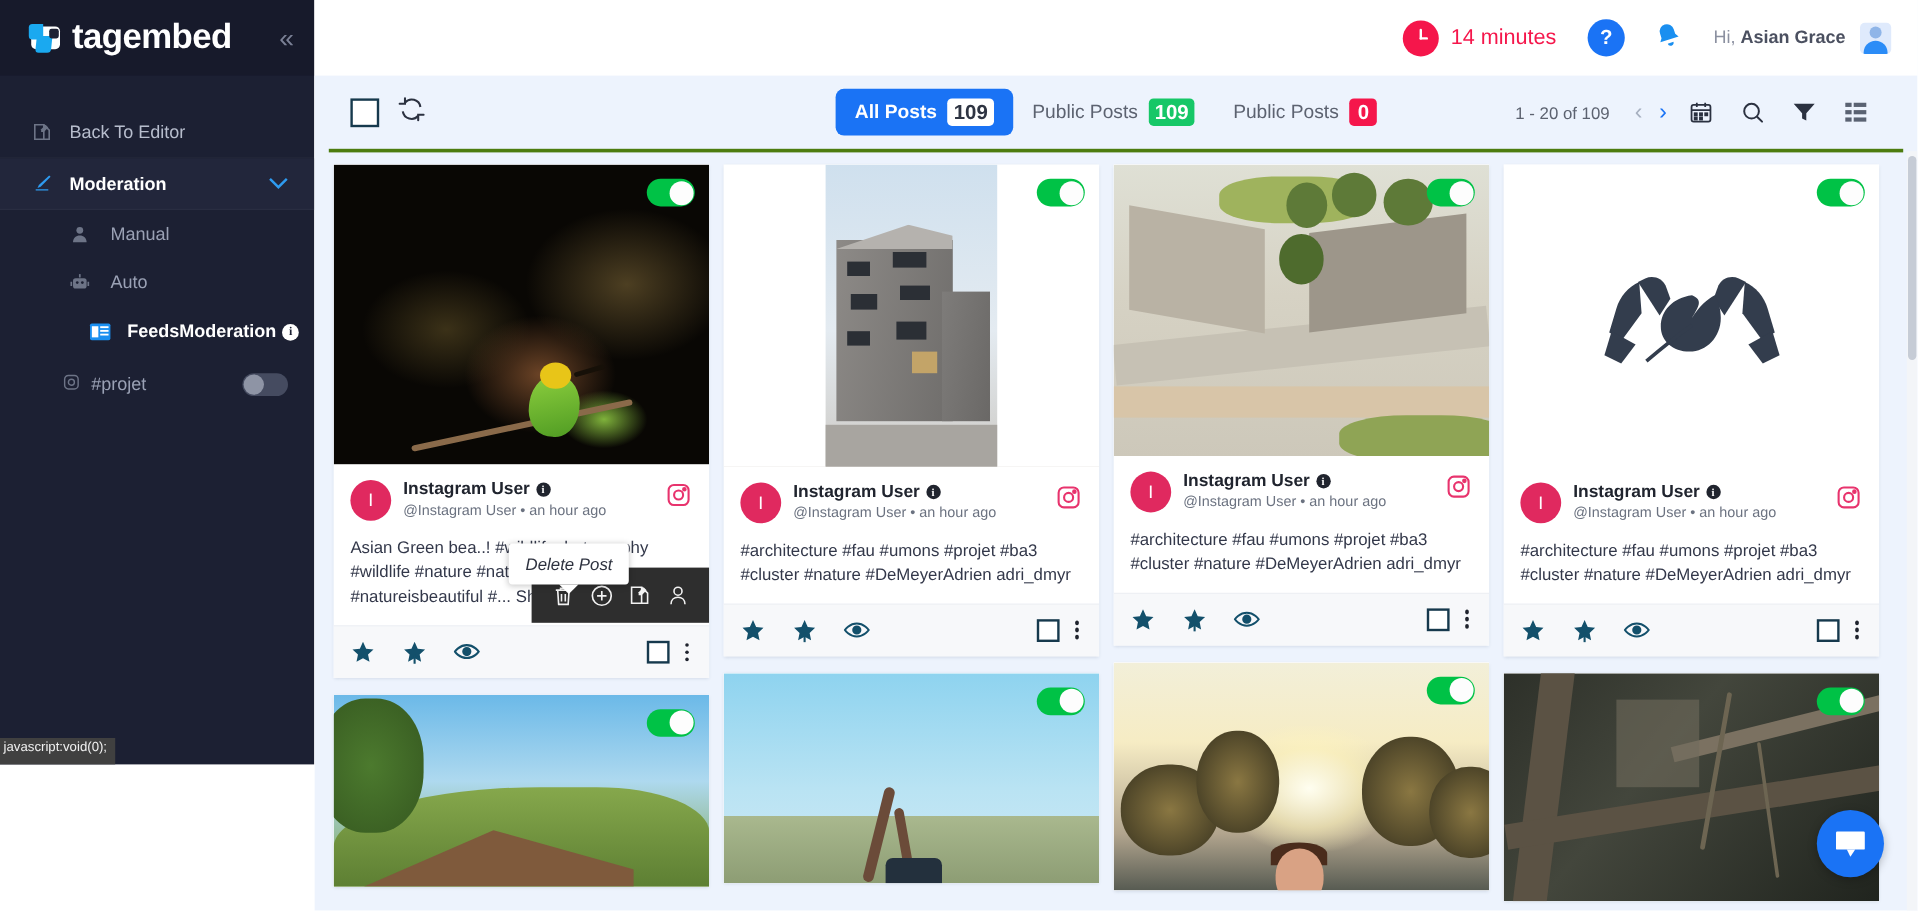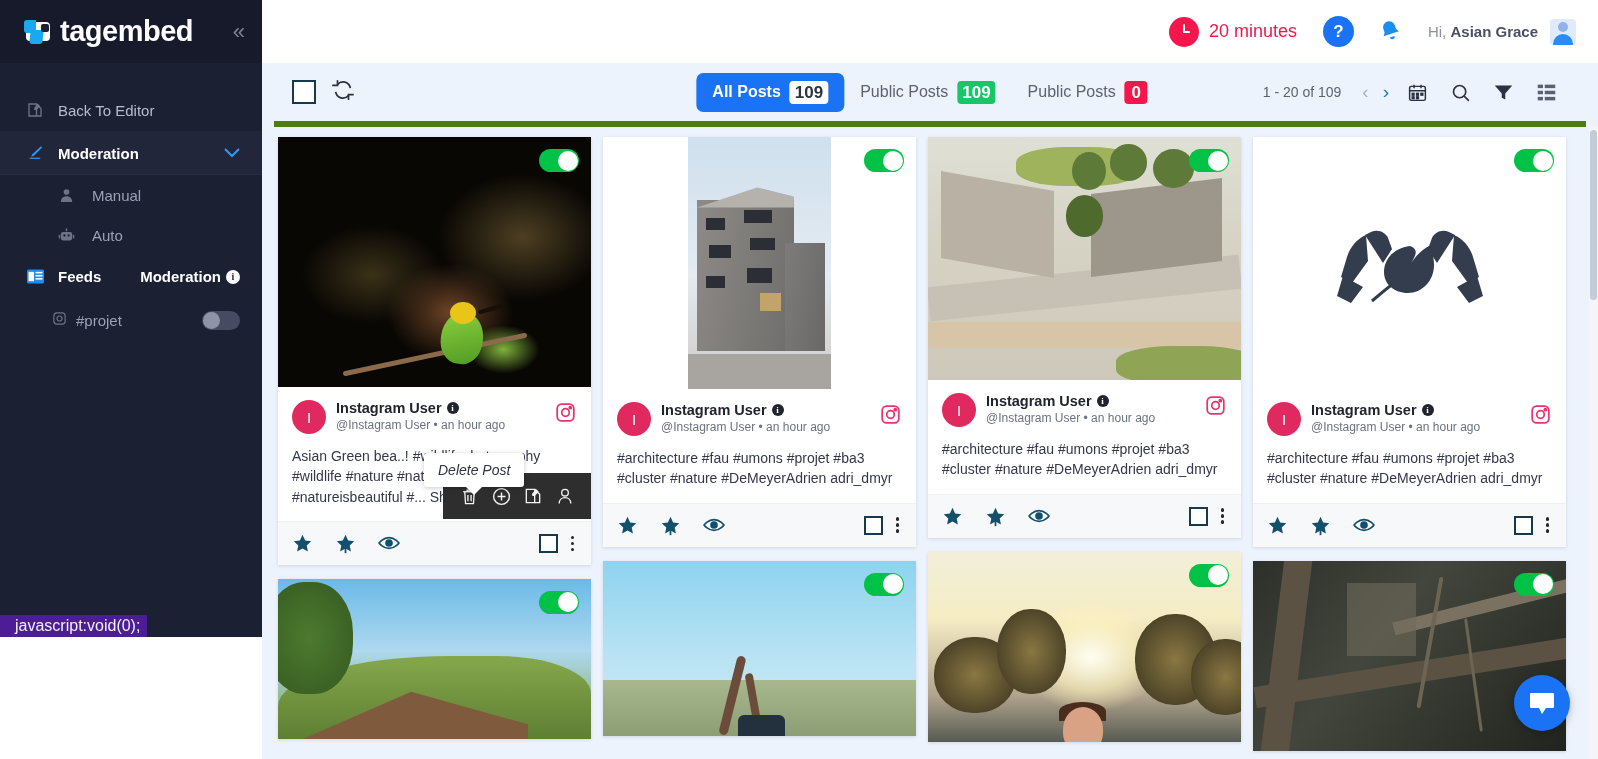--- a/index.html
+++ b/index.html
@@ -62,21 +62,21 @@
   .nav-item.active .nav-label { color: #ffffff; font-weight: bold; }
   .chev { margin-left: auto; color: #2e9bf0; font-size: 13px; }
 
   .sub-item {
     display: flex; align-items: center; height: 40px;
     padding-left: 58px; font-size: 15px; color: #9aa1b5; cursor: pointer;
   }
   .sub-ico { width: 34px; flex: 0 0 34px; display: flex; align-items: center; color: #6d7487;}
   .feeds-row {
     display: flex; align-items: center; height: 43px;
-    padding: 0 22px 0 26px; font-size: 15px; cursor: pointer;
+    padding: 0 22px 0 26px; font-size: 15px; cursor: pointer; margin-left: 48px;
   }
   .feeds-row .nav-label { color: #ffffff; font-weight: bold; }
   .mod-tag {
     margin-left: auto; display: flex; align-items: center; gap: 5px;
     color: #ffffff; font-weight: bold; font-size: 15px;
   }
   .info-dot {
     width: 14px; height: 14px; border-radius: 50%; background: #ffffff;
     color: #1c2033; font-size: 10px; font-weight: bold; display: flex;
     align-items: center; justify-content: center; font-family: "Liberation Serif", serif;
@@ -90,22 +90,22 @@
     margin-left: auto; width: 38px; height: 19px; border-radius: 10px;
     background: #454b60; position: relative; cursor: pointer;
   }
   .mini-toggle .knob {
     position: absolute; left: 1px; top: 1px; width: 17px; height: 17px;
     border-radius: 50%; background: #8e94a5;
   }
 
   .status-bar {
     position: absolute; left: 0; bottom: 0; height: 22px;
-    background: #4c1d95; color: #f0f0f0; font-size: 16px;
-    padding: 2px 7px 0 15px; font-family: "Liberation Sans", sans-serif;
+    background: #404040; color: #f0f0f0; font-size: 11px;
+    padding: 2px 7px 0 3px; font-family: "Liberation Sans", sans-serif;
     white-space: nowrap;
   }
 
   
   .main { flex: 1; height: 759px; position: relative; background: #ffffff; overflow: hidden; }
 
   .topbar {
     height: 63px; background: #ffffff; display: flex; align-items: center;
     justify-content: flex-end; padding-right: 22px; gap: 0px;
   }
@@ -137,21 +137,21 @@
   }
   .avatar-box .head { position: absolute; left: 8px; top: 3px; width: 10px; height: 10px; border-radius: 50%; background: #8fb5e8; }
   .avatar-box .body { position: absolute; left: 3px; top: 15px; width: 20px; height: 14px; border-radius: 10px 10px 0 0; background: #2b8cf7; }
 
   .content-wrap {
     position: absolute; top: 63px; left: 0; right: 0; bottom: 0;
     background: #edf3fd; padding: 0 12px 0 12px;
   }
   .toolbar {
     height: 64px; display: flex; align-items: center;
-    border-bottom: 6px solid #4d7c0f; padding: 0 18px; position: relative;
+    border-bottom: 3px solid #4d7c0f; padding: 0 18px; position: relative;
   }
   .sel-box {
     width: 24px; height: 24px; border: 2px solid #16394d; background: #fff;
     cursor: pointer; margin-right: 16px;
   }
   .refresh-ico { cursor: pointer; }
   .tabs { position: absolute; left: 50%; transform: translateX(-50%); display: flex; align-items: center; gap: 0px; }
   .tab {
     display: flex; align-items: center; gap: 9px; font-size: 16px;
     color: #5c6270; padding: 8px 16px; border-radius: 7px; cursor: pointer;
@@ -431,21 +431,21 @@
     </div>
 
     <div class="status-bar">javascript:void(0);</div>
   </div>
 
   <div class="main">
 
     <div class="topbar">
       <div class="timer">
         <span class="clock-ico"></span>
-        <span class="timer-text">20 minutes</span>
+        <span class="timer-text">14 minutes</span>
       </div>
       <div class="help-btn">?</div>
       <div class="bell">
         <svg width="24" height="24" viewBox="0 0 24 24" fill="#1a8ff0">
           <path d="M12 3a6 6 0 0 1 6 6v4l2 3H4l2-3V9a6 6 0 0 1 6-6z" transform="rotate(-18 12 12)"></path>
           <path d="M9.5 19a2.5 2.5 0 0 0 5 0z" transform="rotate(-18 12 12)"></path>
         </svg>
       </div>
       <div class="greet">
         <span>Hi, </span><b>Asian Grace</b>

